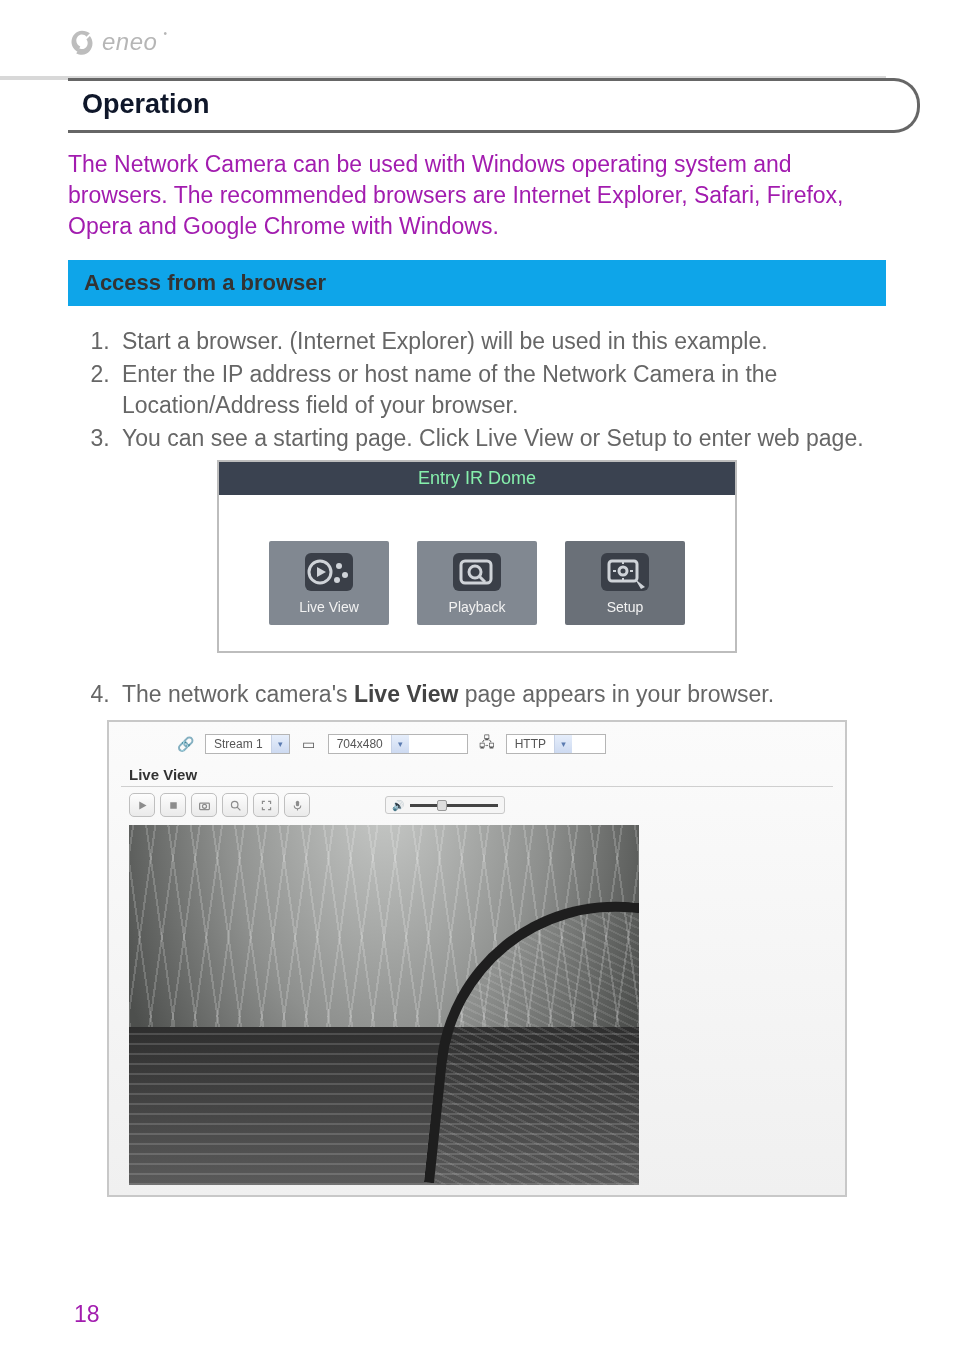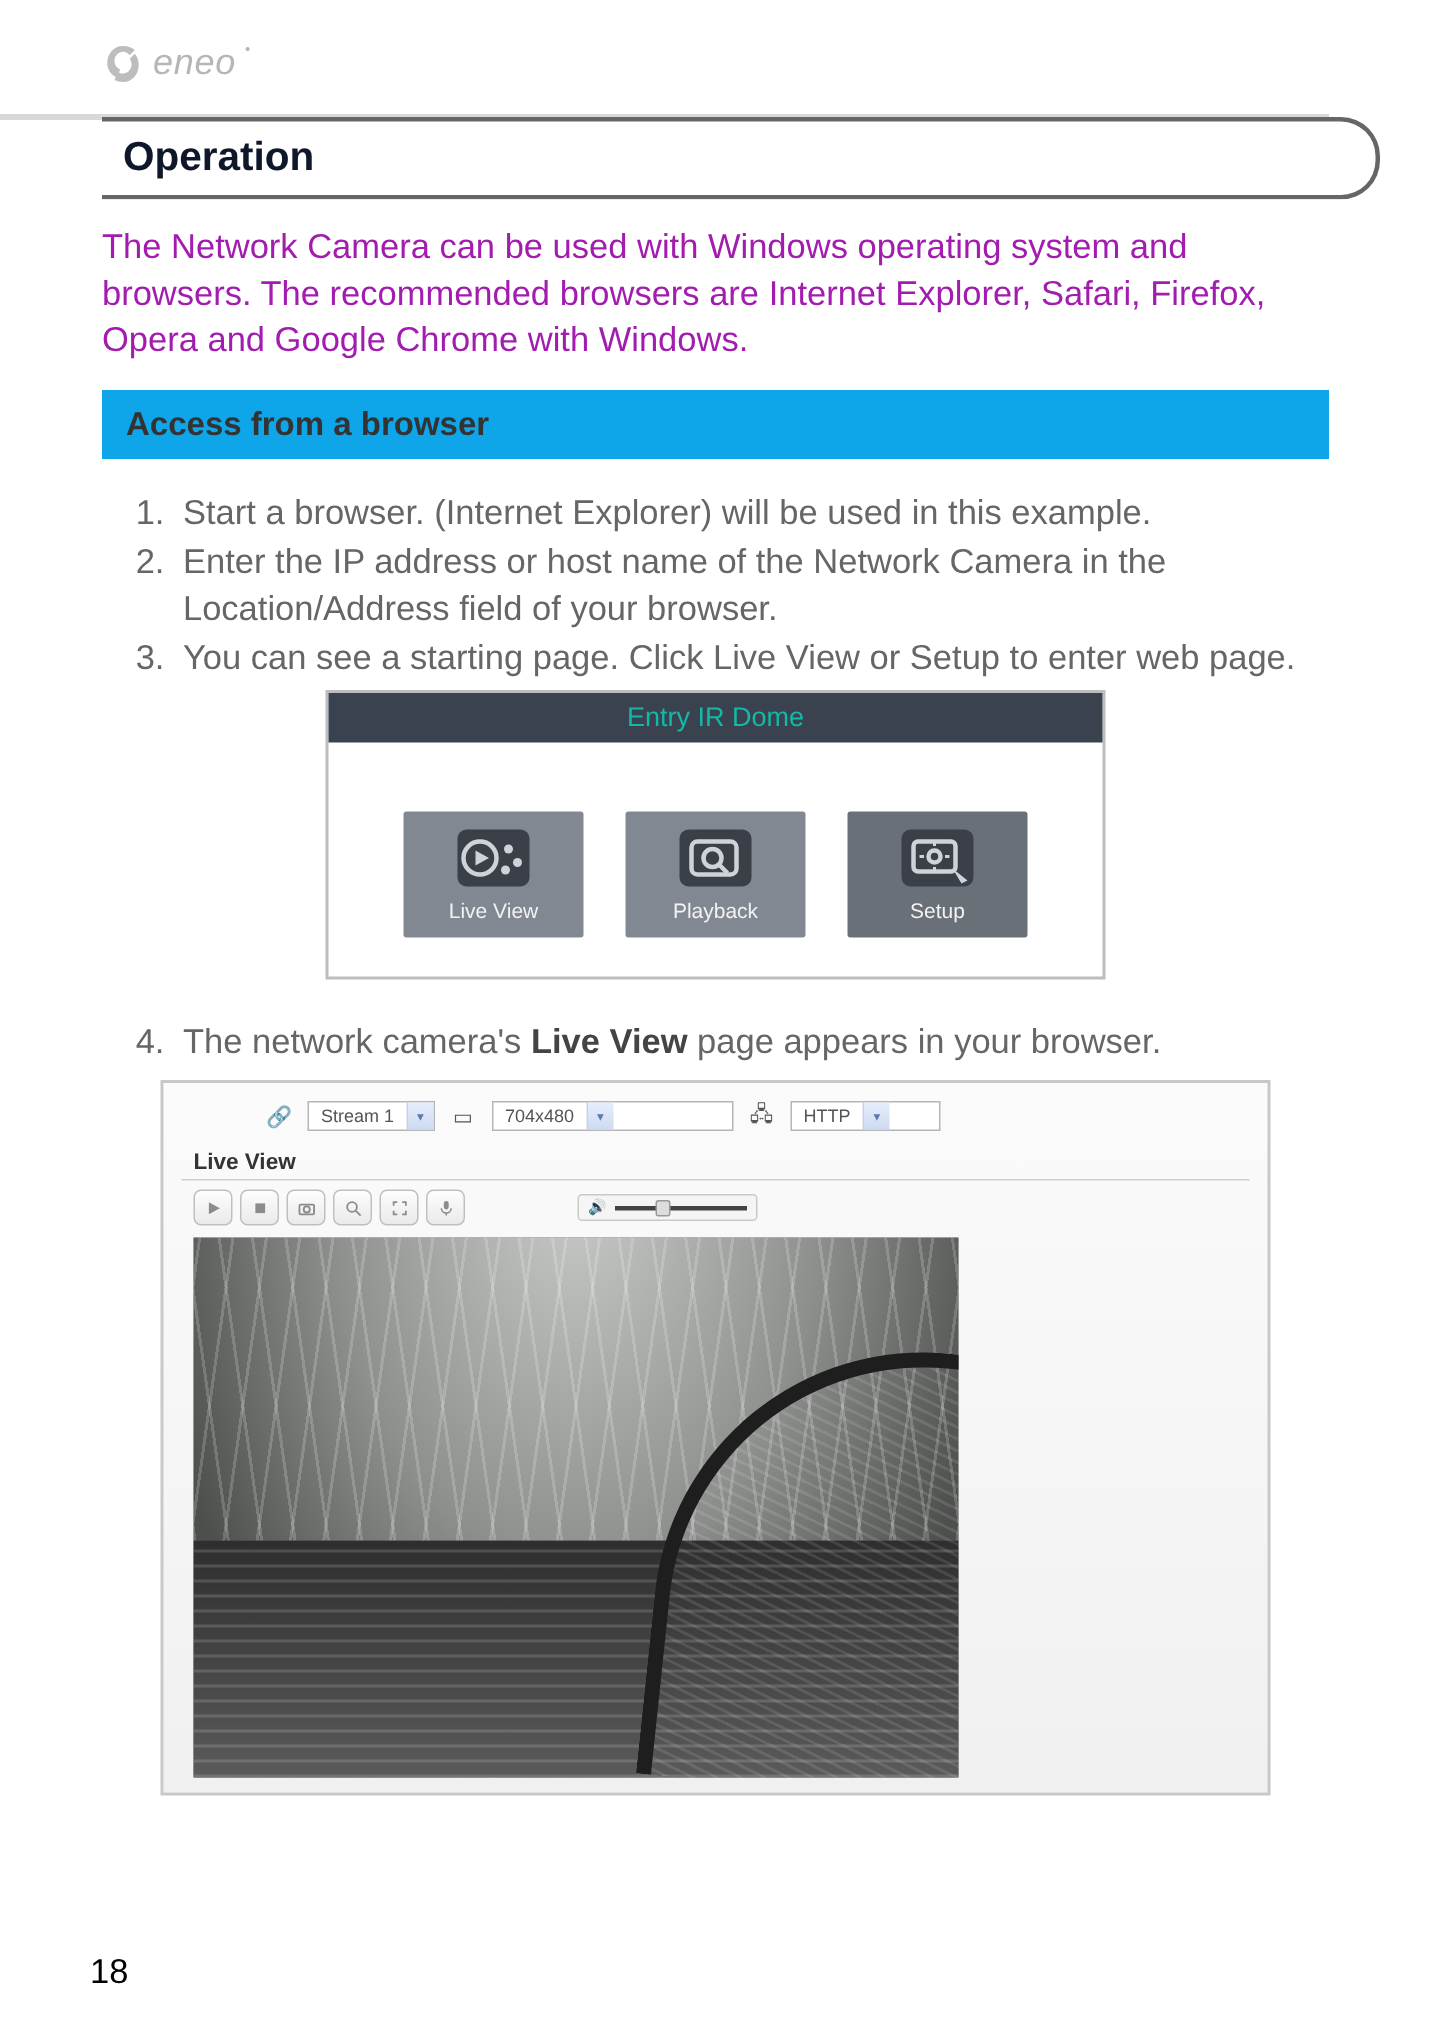--- a/index.html
+++ b/index.html
@@ -71,21 +71,21 @@
 
   
   .shot1 {
     width: 520px;
     margin: 6px auto 26px auto;
     border: 2px solid #bdbdbd;
     background: #fff;
   }
   .shot1-title {
     background: #3a4250;
-    color: #14b8a6;
+    color: #86efac;
     text-align: center;
     font-size: 18px;
     padding: 6px 0;
     font-family: "Segoe UI", Arial, sans-serif;
   }
   .shot1-body {
     display: flex;
     justify-content: center;
     gap: 28px;
     padding: 46px 24px 26px 24px;
@@ -198,24 +198,24 @@
     border: 10px solid #1e1e1e;
     border-right: none; border-bottom: none;
     border-radius: 180px 0 0 0;
     transform: rotate(6deg);
     background:
       repeating-linear-gradient(200deg, rgba(255,255,255,0.1) 0 2px, transparent 2px 7px);
   }
 
   .page-num {
     position: absolute;
-    left: 60px;
+    left: 74px;
     bottom: 26px;
     font-size: 23px;
-    color: #000000;
+    color: #a21caf;
   }
 </style>
 </head>
 <body>
 
 <div class="logo">
   <svg viewBox="0 0 64 64">
     <path d="M32 6 C18 6 8 18 8 32 c0 10 6 18 14 22 l6 -12 c-5 -2 -9 -7 -9 -13 0 -8 6 -14 13 -14 4 0 8 2 10 5 l8 -8 C45 8 39 6 32 6 Z" fill="#bdbdbd"></path>
     <path d="M50 18 l-8 8 c2 2 3 5 3 8 0 8 -6 14 -13 14 -3 0 -5 -1 -7 -2 l-6 12 c4 2 8 3 13 3 14 0 24 -12 24 -26 0 -6 -2 -12 -6 -17 Z" fill="#bdbdbd"></path>
   </svg>
@@ -285,21 +285,21 @@
 </ol>
 
 <div class="shot2">
   <div class="shot2-top">
     <span class="top-icon" style="color:#666">🔗</span>
     <span class="dd">
       <span class="dd-label">Stream 1</span>
       <span class="dd-arrow">▾</span>
     </span>
     <span class="top-icon" style="color:#555">▭</span>
-    <span class="dd" style="width:161px">
+    <span class="dd" style="width:140px">
       <span class="dd-label">704x480</span>
       <span class="dd-arrow">▾</span>
     </span>
     <span class="top-icon" style="color:#555">🖧</span>
     <span class="dd" style="width:100px">
       <span class="dd-label">HTTP</span>
       <span class="dd-arrow">▾</span>
     </span>
   </div>
 

